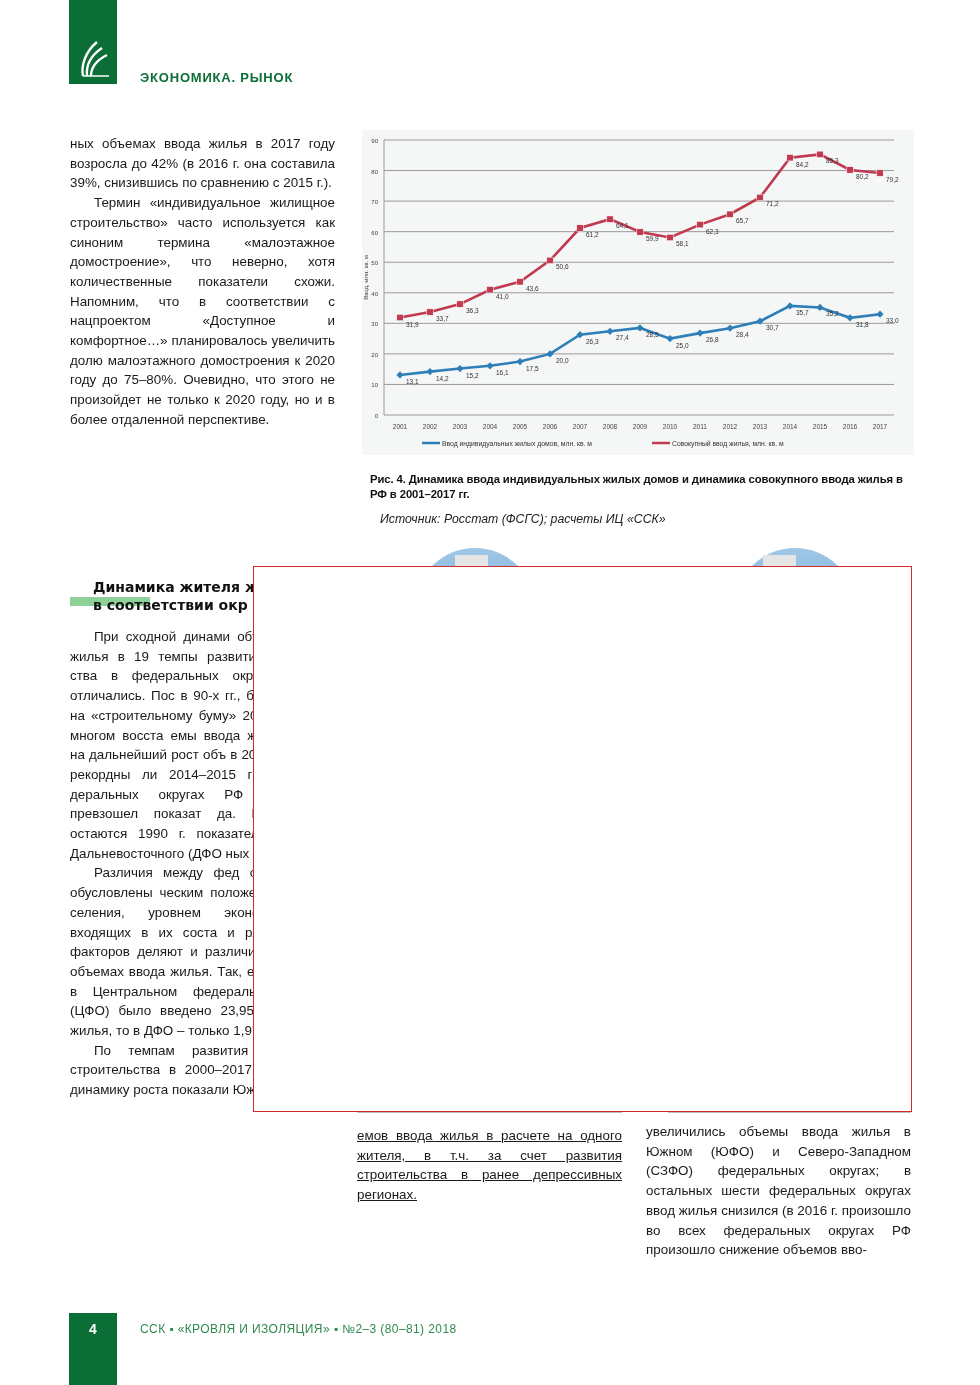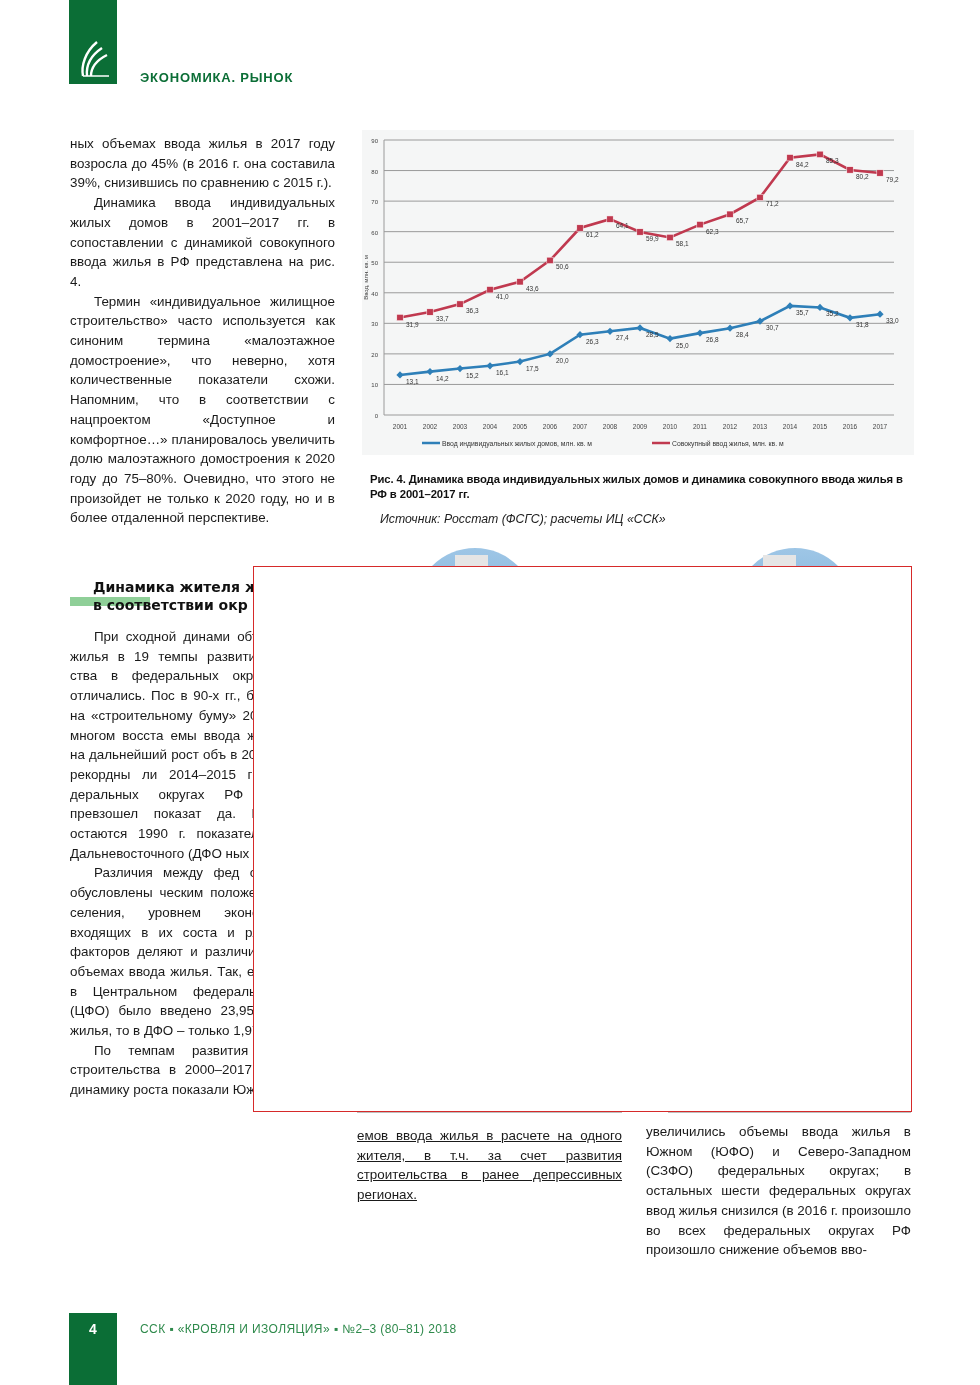--- a/index.html
+++ b/index.html
@@ -50,22 +50,21 @@
   <svg width="34" height="40" viewBox="0 0 34 40">
     <path d="M6 38 C4 28 8 14 20 4" stroke="#fff" stroke-width="2.4" fill="none"></path>
     <path d="M10 38 C9 28 13 18 25 10" stroke="#fff" stroke-width="2.4" fill="none"></path>
     <path d="M14 38 C14 30 18 23 30 17" stroke="#fff" stroke-width="2.4" fill="none"></path>
     <path d="M6 38 L32 38" stroke="#fff" stroke-width="1.5"></path>
   </svg>
 </div>
 <div class="section-title">ЭКОНОМИКА. РЫНОК</div>
 
 <div class="col col-left-top">
-  <p>ных объемах ввода жилья в 2017 году возросла до 45% (в 2016 г. она составила 39%, снизившись по сравнению с 2015 г.).</p>
-  <p class="ind">Динамика ввода индивидуальных жилых домов в 2001–2017 гг. в сопоставлении с динамикой совокупного ввода жилья в РФ представлена на рис. 4.</p>
+  <p>ных объемах ввода жилья в 2017 году возросла до 42% (в 2016 г. она составила 39%, снизившись по сравнению с 2015 г.).</p>
   <p class="ind">Термин «индивидуальное жилищное строительство» часто используется как синоним термина «малоэтажное домостроение», что неверно, хотя количественные показатели схожи. Напомним, что в соответствии с нацпроектом «Доступное и комфортное…» планировалось увеличить долю малоэтажного домостроения к 2020 году до 75–80%. Очевидно, что этого не произойдет не только к 2020 году, но и в более отдаленной перспективе.</p>
 </div>
 
 <div class="chart-wrap">
   <svg id="chart-svg" width="552" height="325">
       <line x1="22" x2="532" y1="285" y2="285" stroke="#9a9a9a" stroke-width="1"></line>
       <text x="16" y="288" font-size="6" text-anchor="end" fill="#444" font-family="Liberation Sans, sans-serif">0</text>
       <line x1="22" x2="532" y1="254.44444444444446" y2="254.44444444444446" stroke="#9a9a9a" stroke-width="1"></line>
       <text x="16" y="257.44444444444446" font-size="6" text-anchor="end" fill="#444" font-family="Liberation Sans, sans-serif">10</text>
       <line x1="22" x2="532" y1="223.88888888888889" y2="223.88888888888889" stroke="#9a9a9a" stroke-width="1"></line>

